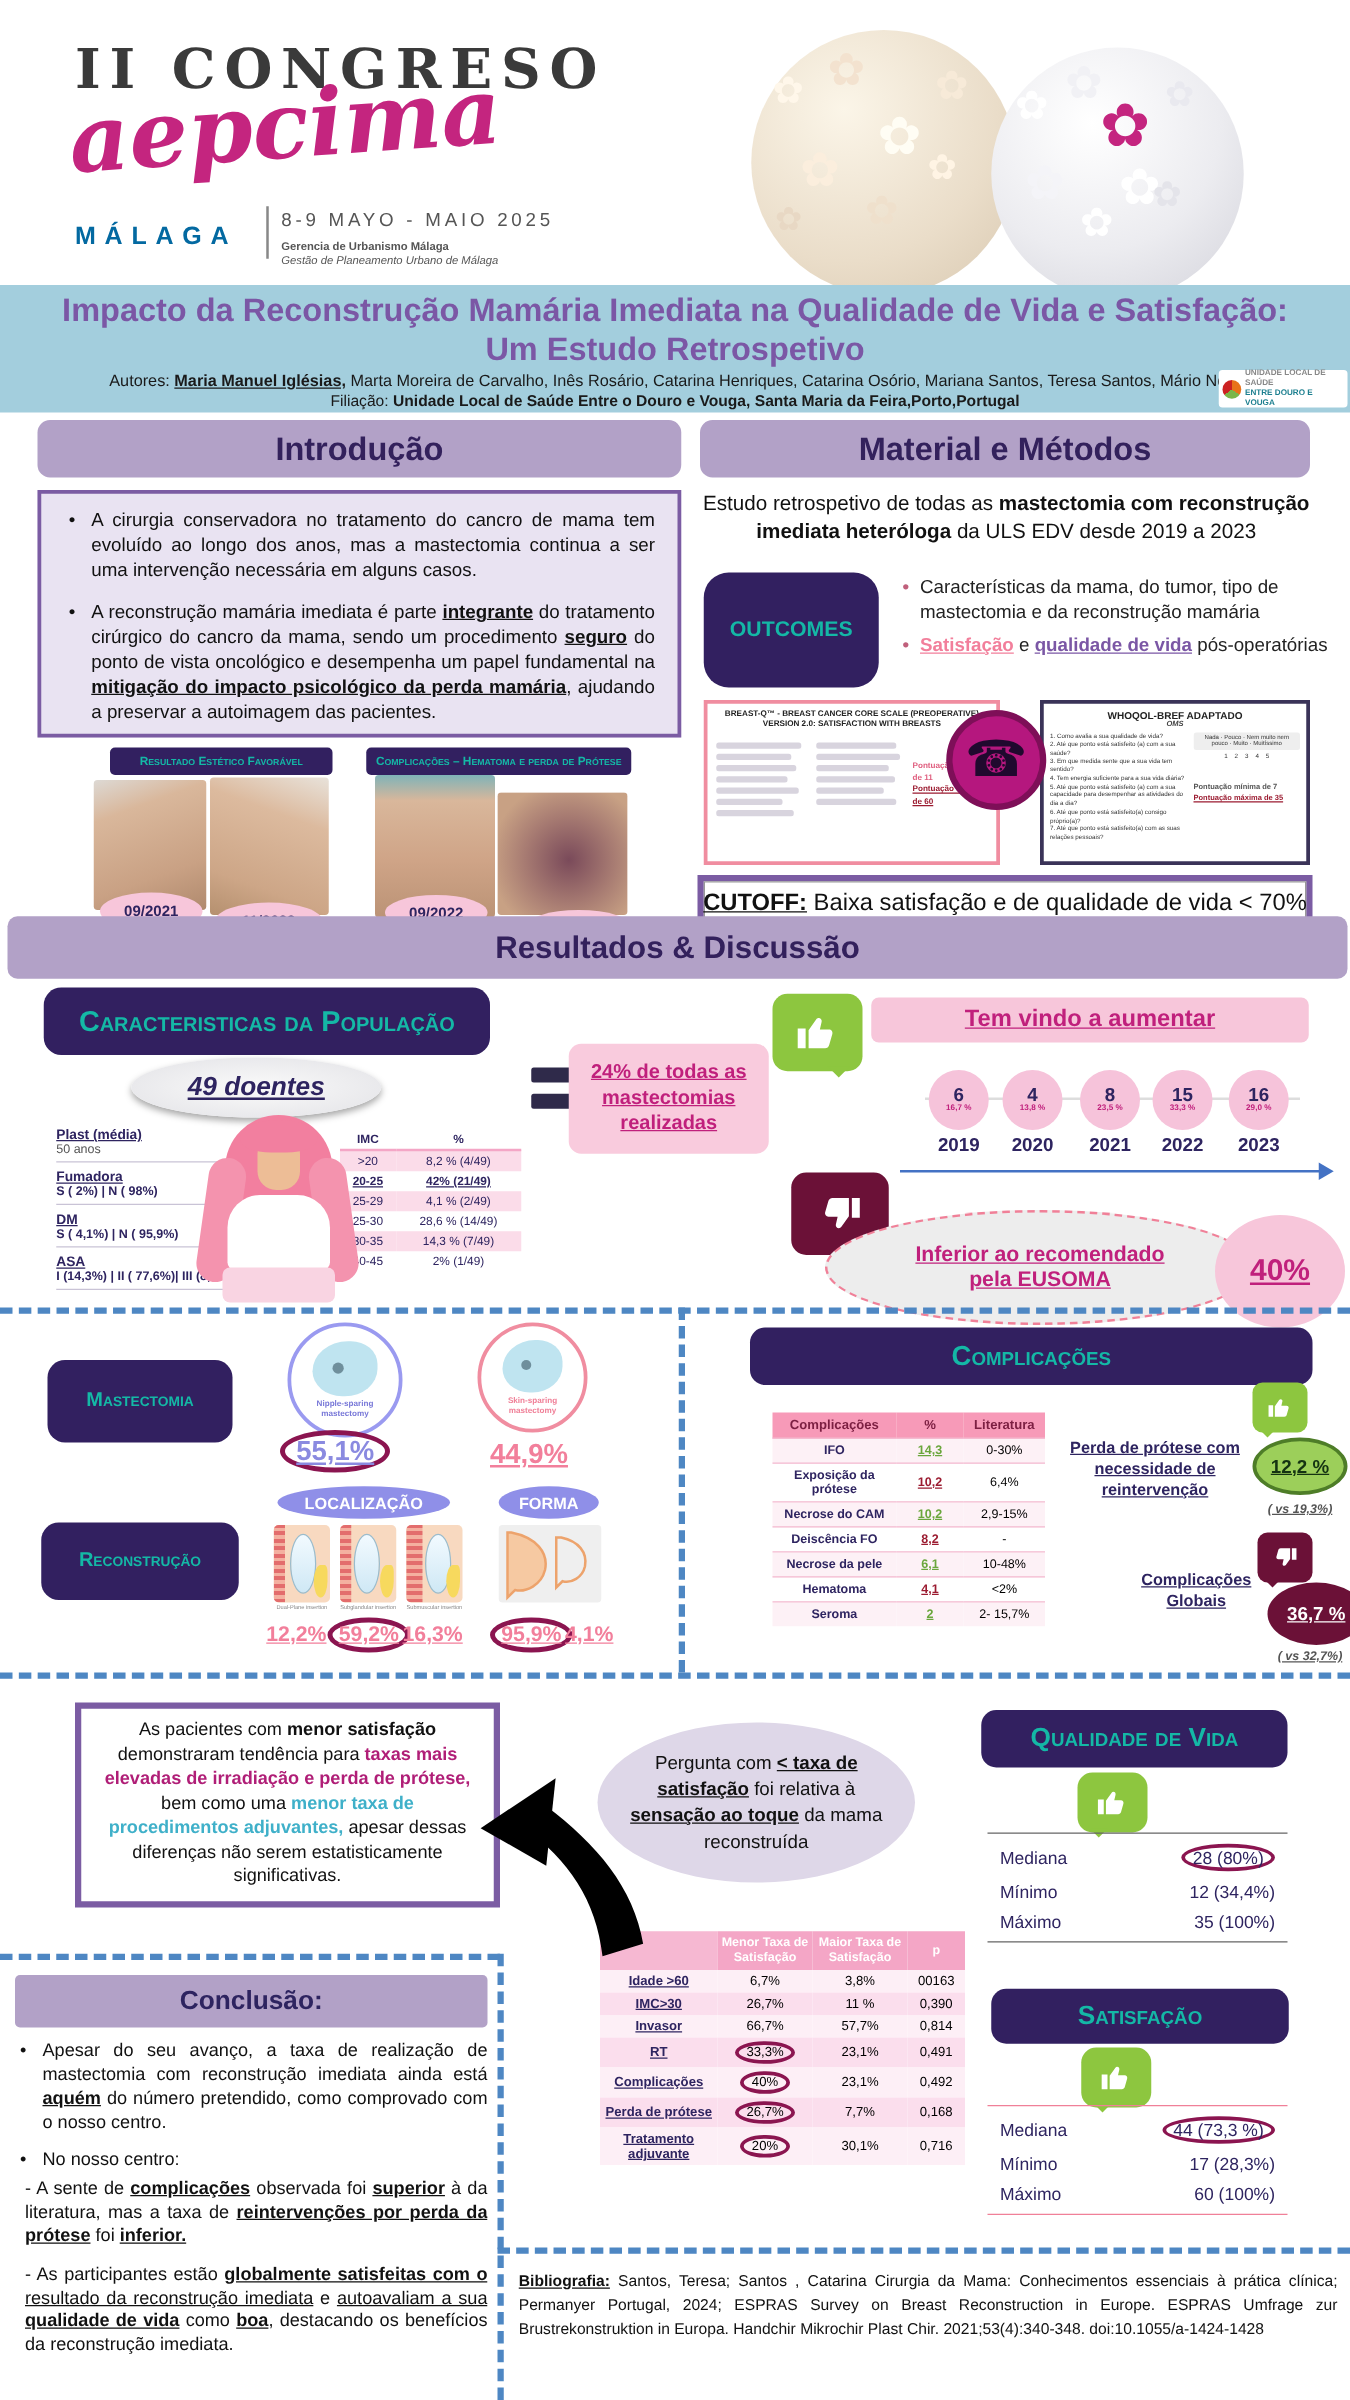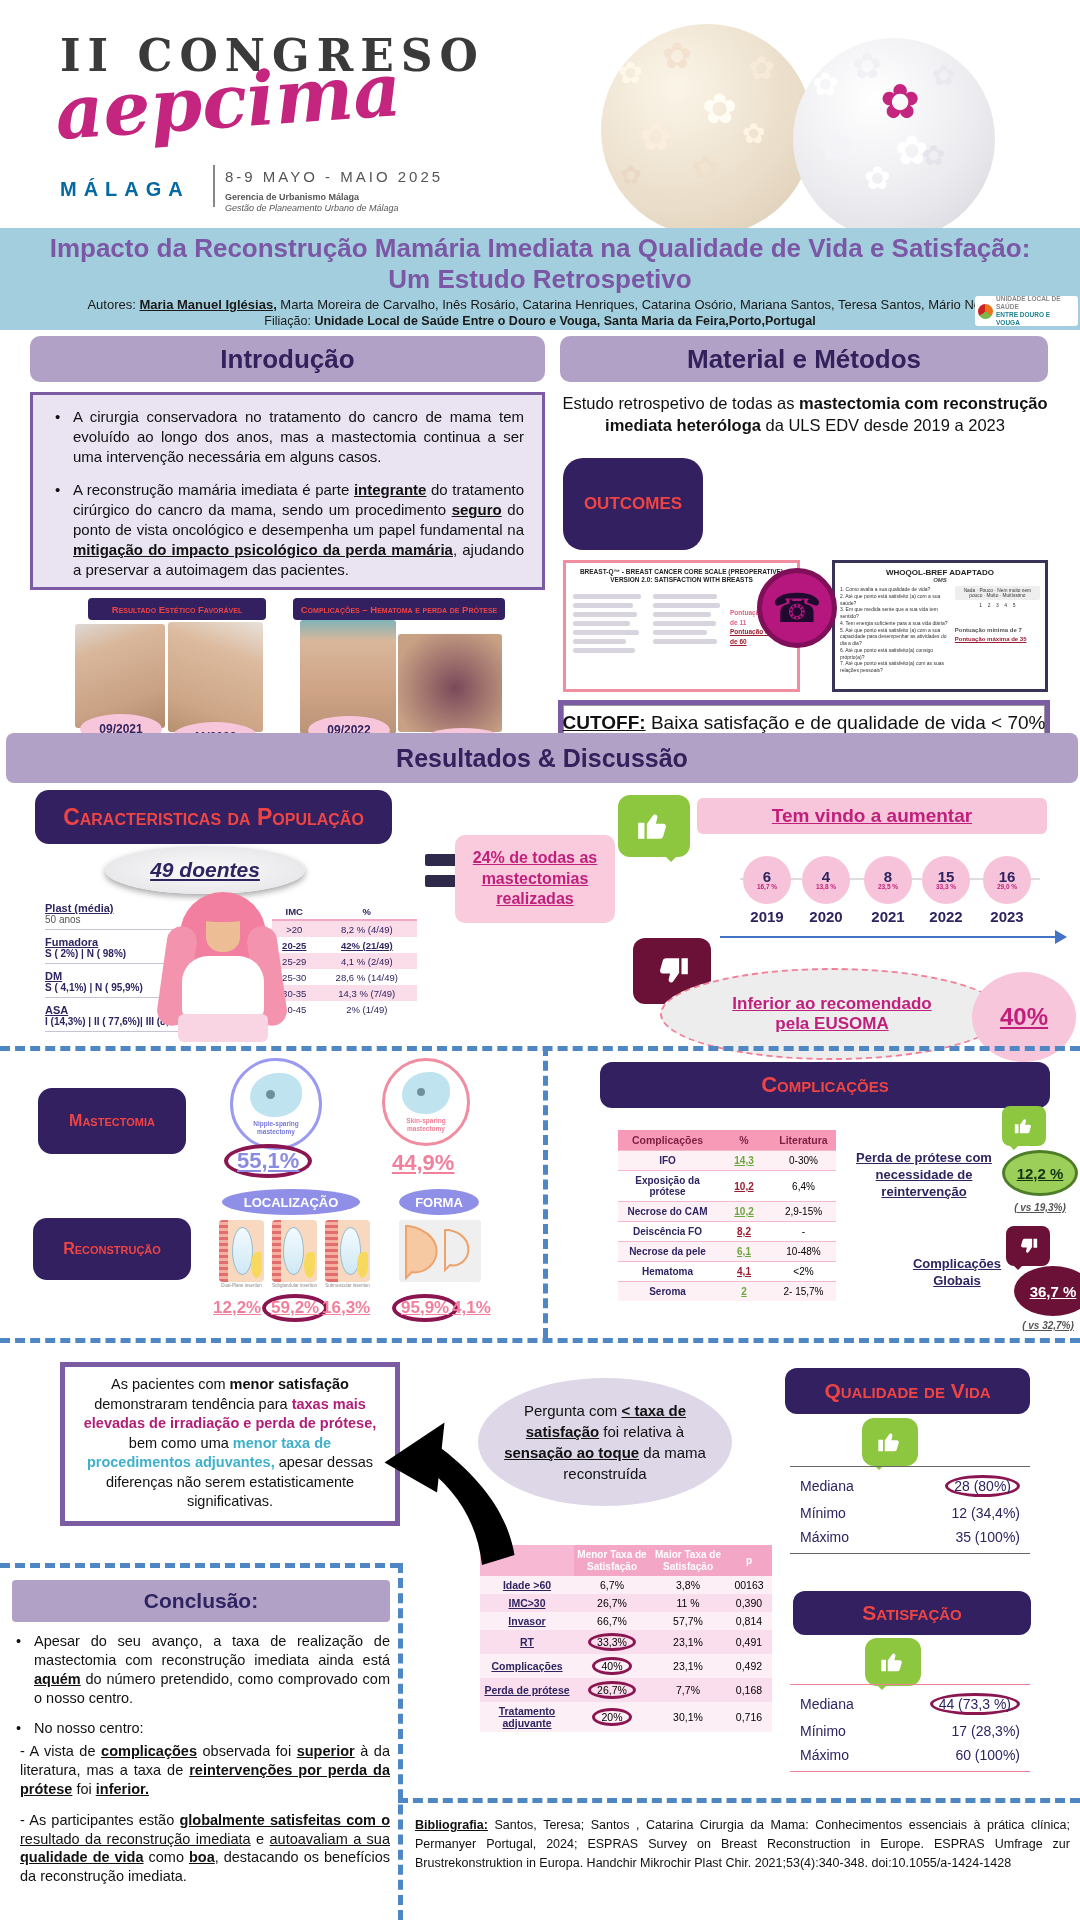--- a/index.html
+++ b/index.html
@@ -11,21 +11,21 @@
   .jt{text-align:justify;}
   .b{font-weight:bold;}.u{text-decoration:underline;}.i{font-style:italic;}
   .sc{font-variant:small-caps;}
   .nav{color:#2e2460;}
   .mg{color:#c0207c;}
   .pk{color:#f27f9b;}
   .lpu{color:#8a8ae0;}
   .gr{color:#6aa63c;}
   .dr{color:#9b1b30;}
   .cy{color:#3fb0c9;}
-  .hb{background:#322060;color:#ef4444;border-radius:14px;font-weight:bold;}
+  .hb{background:#322060;color:#14b8a6;border-radius:14px;font-weight:bold;}
   .lv{background:#b2a1c7;color:#33215c;border-radius:10px;font-weight:bold;}
   .oval{border:4px solid #8b1550;border-radius:50%;display:inline-block;padding:0 9px;}
   .dash-h{position:absolute;border-top:5px dashed #4e87c3;}
   .dash-v{position:absolute;border-left:5px dashed #4e87c3;}
   .fl{position:absolute;line-height:1;}
   .ball{position:absolute;border-radius:50%;}
   .bub{position:absolute;display:flex;align-items:center;justify-content:center;border-radius:12px;}
   .tsvg{display:block;}
   .tsvg path{fill:#fff;}
   .bullet{position:relative;padding-left:22px;margin-bottom:14px;}
@@ -145,20 +145,26 @@
 
   <div class="x lv flex" style="left:560px;top:336px;width:488px;height:46px;font-size:26px;">
       <span style="color:#33215c;">Material e Métodos</span>
     </div>
   <div class="x ctr" style="left:560px;top:392px;width:490px;font-size:16.5px;color:#111;line-height:1.35;">
     <span>Estudo retrospetivo de todas as </span><span class="b">mastectomia com reconstrução imediata heteróloga</span><span> da ULS EDV desde 2019 a 2023</span>
   </div>
   <div class="x hb flex" style="left:563px;top:458px;width:140px;height:92px;border-radius:20px;font-size:17px;">
       <span>OUTCOMES</span>
     </div>
+  <div class="x" style="left:720px;top:460px;width:348px;font-size:15px;color:#222;line-height:1.3;">
+    <div class="mbul"><span>Características da mama, do tumor, tipo de mastectomia e da reconstrução mamária</span></div>
+    <div class="mbul">
+      <span class="b u pk">Satisfação</span><span> e </span><span class="b u" style="color:#7b57a5;">qualidade de vida</span><span> pós-operatórias</span>
+    </div>
+  </div>
 
   <div class="x" style="left:563px;top:560px;width:237px;height:132px;border:3px solid #f08da0;box-sizing:border-box;background:#fff;padding:5px;">
     <div class="ctr b" style="font-size:6.5px;color:#222;line-height:1.3;">BREAST-Q™ - BREAST CANCER CORE SCALE (PREOPERATIVE) VERSION 2.0: SATISFACTION WITH BREASTS</div>
     <div style="display:flex;margin-top:5px;">
       <div style="flex:1;padding-right:4px;">
         <div class="qline" style="width:90%;"></div>
           <div class="qline" style="width:80%;"></div>
           <div class="qline" style="width:85%;"></div>
           <div class="qline" style="width:75%;"></div>
           <div class="qline" style="width:88%;"></div>
@@ -596,21 +602,21 @@
 
   <div class="x lv flex" style="left:12px;top:1580px;width:378px;height:42px;border-radius:4px;font-size:21px;">
       <span style="color:#2e2460;">Conclusão:</span>
     </div>
   <div class="x jt" style="left:12px;top:1632px;width:378px;height:288px;font-size:14.5px;color:#111;line-height:1.3;overflow:hidden;">
     <div class="bullet" style="margin-bottom:12px;">
       <span>Apesar do seu avanço, a taxa de realização de mastectomia com reconstrução imediata ainda está </span><span class="b u">aquém</span><span> do número pretendido, como comprovado com o nosso centro.</span>
     </div>
     <div class="bullet" style="margin-bottom:4px;"><span>No nosso centro:</span></div>
     <div style="padding-left:8px;margin-bottom:12px;">
-      <span>- A vista de </span><span class="b u">complicações</span><span> observada foi </span><span class="b u">superior</span><span> à da literatura, mas a taxa de </span><span class="b u">reintervenções por perda da prótese</span><span> foi </span><span class="b u">inferior.</span>
+      <span>- A sente de </span><span class="b u">complicações</span><span> observada foi </span><span class="b u">superior</span><span> à da literatura, mas a taxa de </span><span class="b u">reintervenções por perda da prótese</span><span> foi </span><span class="b u">inferior.</span>
     </div>
     <div style="padding-left:8px;">
       <span>- As participantes estão </span><span class="b u">globalmente satisfeitas com o</span><span> </span><span class="u">resultado da reconstrução imediata</span><span> e </span><span class="u">autoavaliam a sua</span><span> </span><span class="b u">qualidade de vida</span><span> como </span><span class="b u">boa</span><span>, destacando os benefícios da reconstrução imediata.</span>
     </div>
   </div>
 
   <div class="x jt" style="left:415px;top:1816px;width:655px;font-size:12.5px;color:#111;line-height:1.5;">
     <span class="b u">Bibliografia:</span><span> Santos, Teresa; Santos , Catarina  Cirurgia da Mama: Conhecimentos essenciais à prática clínica; Permanyer Portugal, 2024; ESPRAS Survey on Breast Reconstruction in Europe. ESPRAS Umfrage zur Brustrekonstruktion in Europa. Handchir Mikrochir Plast Chir. 2021;53(4):340-348. doi:10.1055/a-1424-1428</span>
   </div>
 

